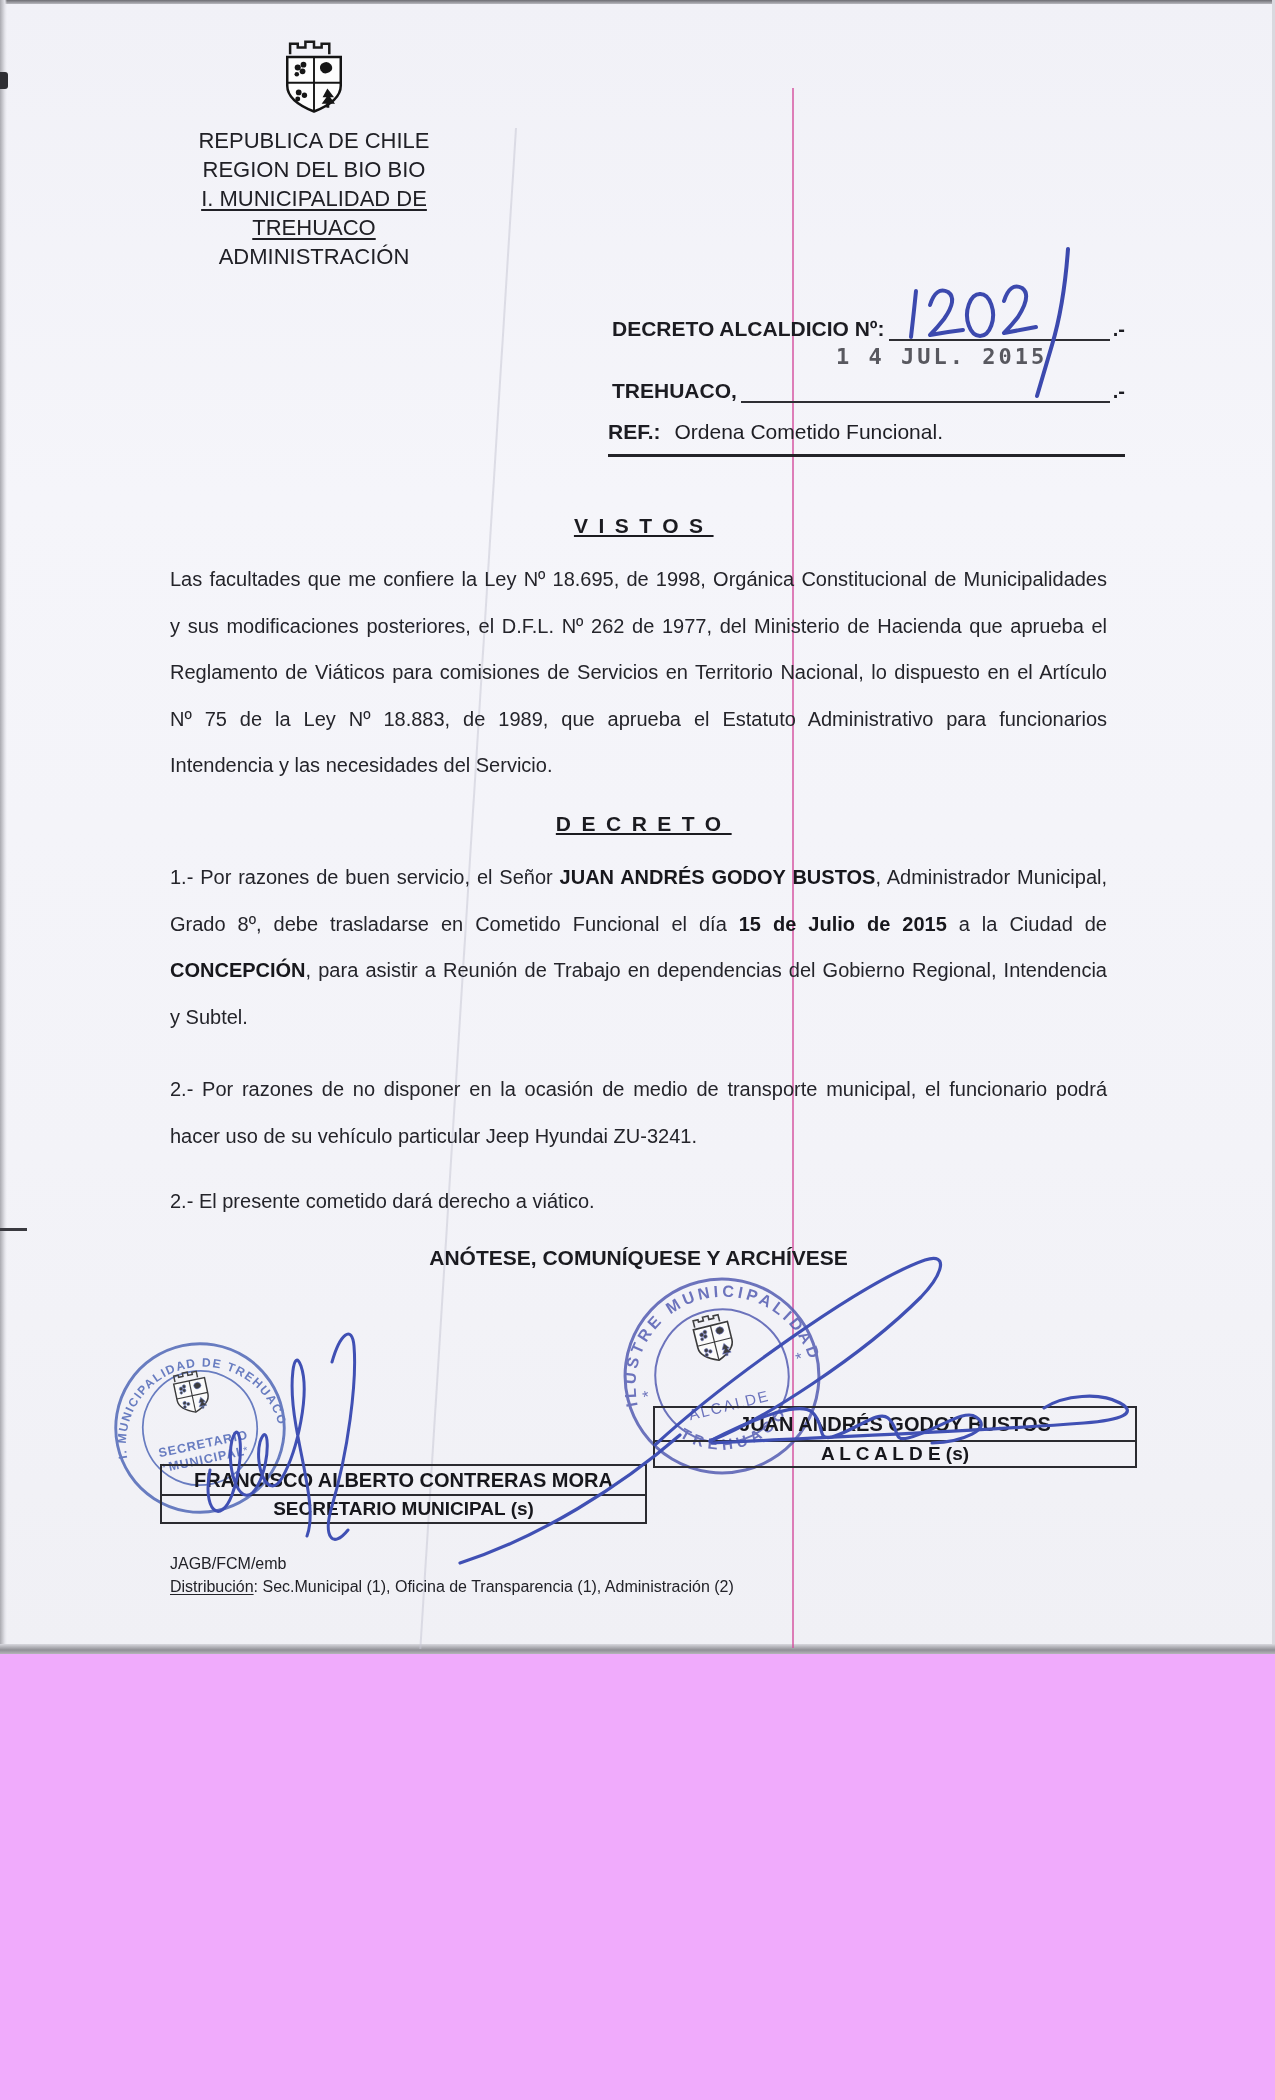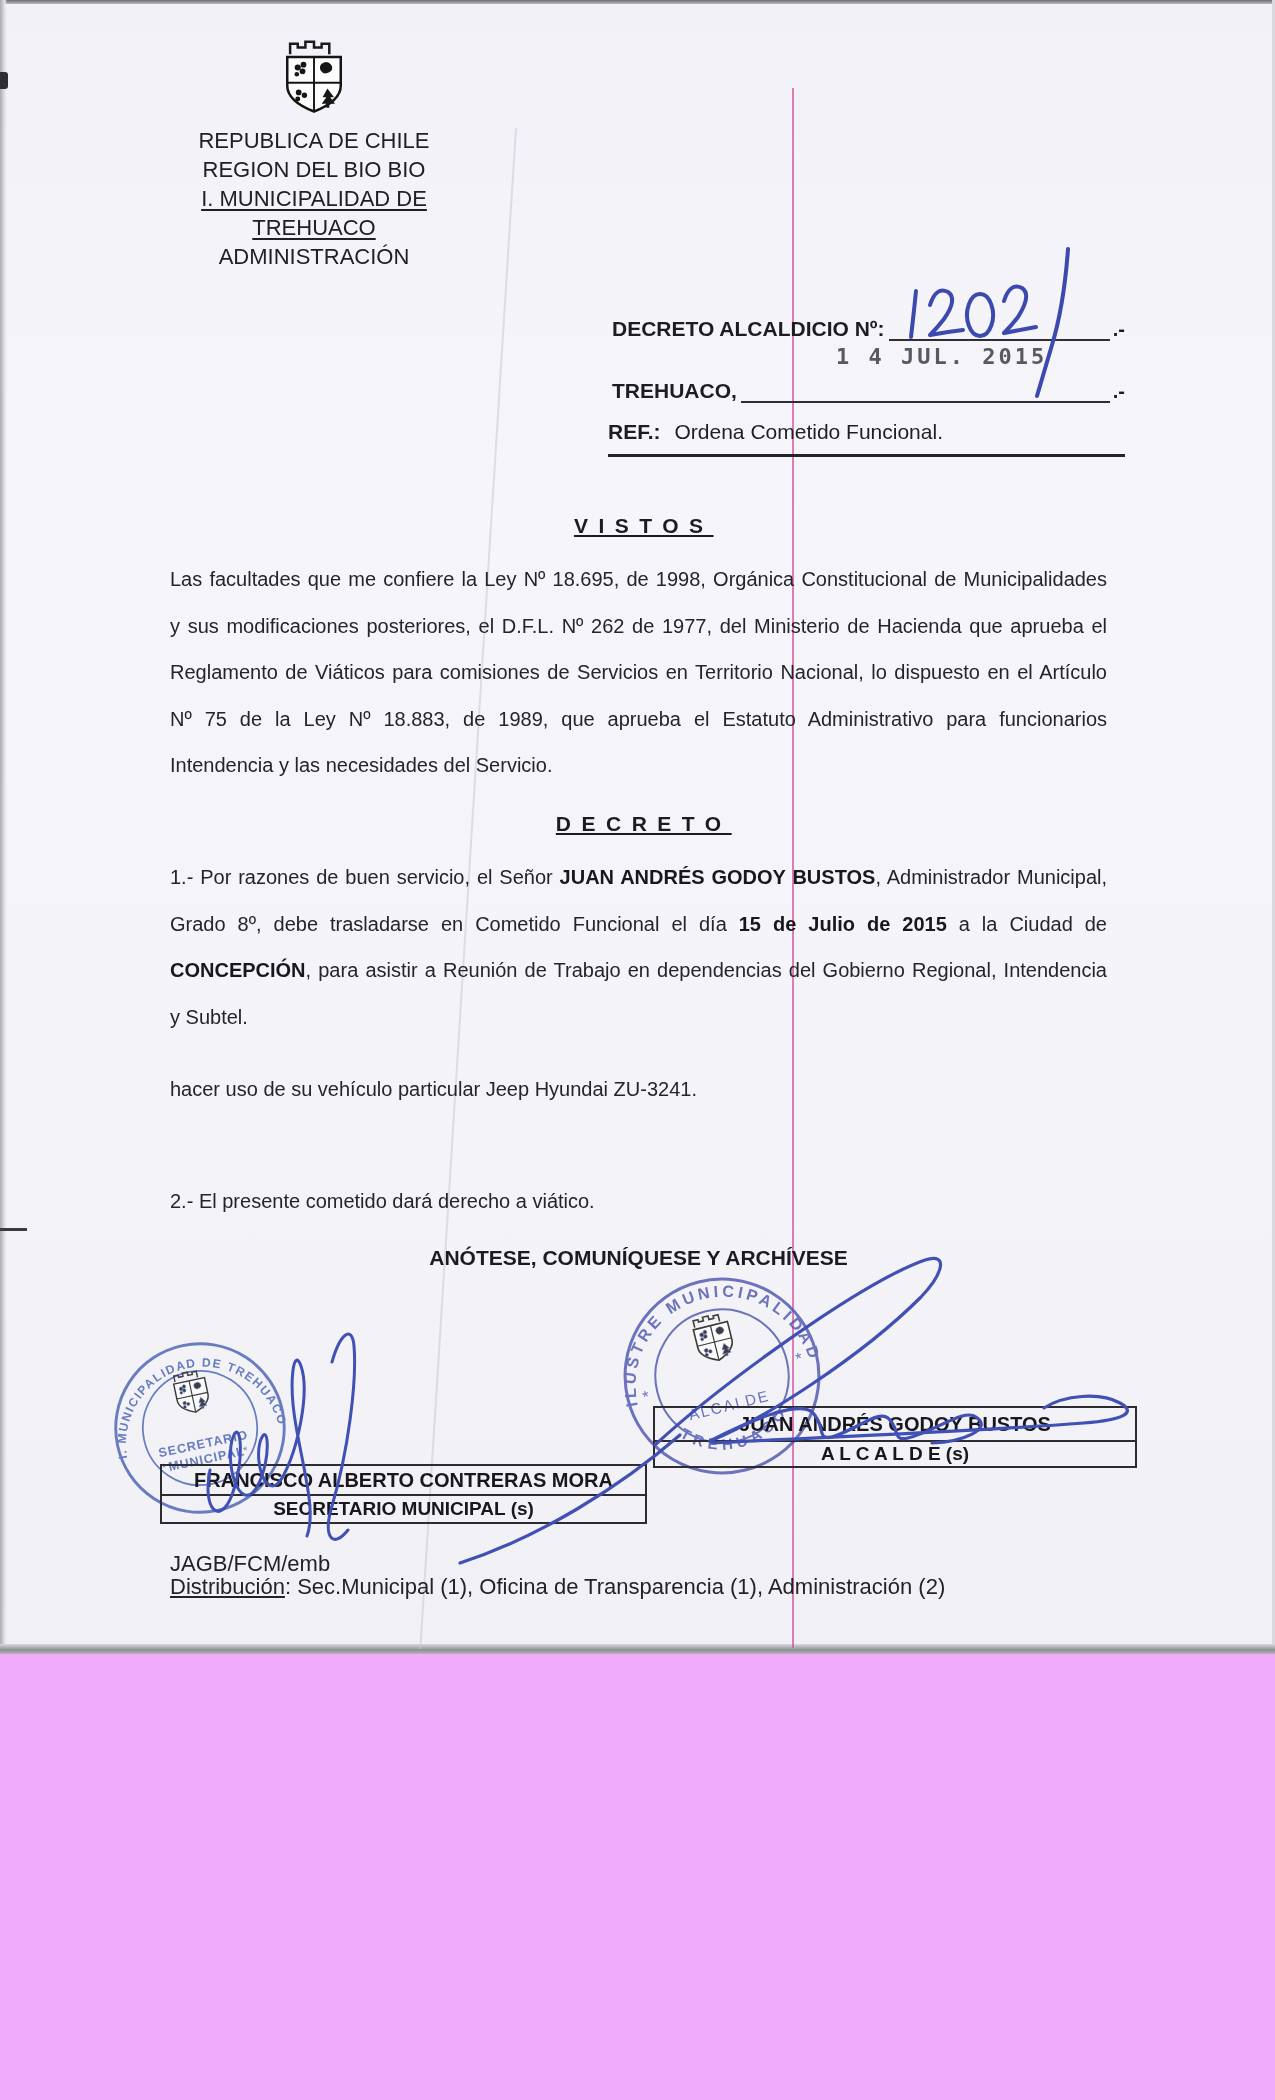--- a/index.html
+++ b/index.html
@@ -68,21 +68,21 @@
   .box-right .r1 { height:34px; } .box-right .r2 { height:24px; }
   .box-left { left:160px; top:1464px; width:487px; }
   .box-left .r1 { height:30px; } .box-left .r2 { height:26px; }
 
   .stamp { position:absolute; opacity:.82; }
   .stamp-left { left:108px; top:1336px; transform:rotate(-12deg); }
   .stamp-right { left:616px; top:1270px; transform:rotate(-14deg); }
   .sig-ink { position:absolute; }
 
   
-  .footer { position:absolute; left:170px; top:1552px; font-size:22px; line-height:23px; color:#222228; }
+  .footer { position:absolute; left:170px; top:1552px; font-size:16px; line-height:23px; color:#222228; }
 </style>
 </head>
 <body>
 
 <div class="page">
   <div class="scan"></div>
 
   <div class="edge-top"></div>
   <div class="edge-left"></div>
   <div class="edge-right"></div>
@@ -159,20 +159,21 @@
     </div>
 
   <div class="heading-center ls-wide" style="top:812px;">DECRETO</div>
   <div class="para" style="top:854px;">
       <div class="jl"><span>1.- Por razones de buen servicio, el Señor </span><span class="b">JUAN ANDRÉS GODOY BUSTOS</span><span>, Administrador Municipal,</span></div>
       <div class="jl"><span>Grado 8º, debe trasladarse en Cometido Funcional el día </span><span class="b">15 de Julio de 2015</span><span> a la Ciudad de</span></div>
       <div class="jl"><span class="b">CONCEPCIÓN</span><span>, para asistir a Reunión de Trabajo en dependencias del Gobierno Regional, Intendencia</span></div>
       <div class="jl-last"><span>y Subtel.</span></div>
     </div>
   <div class="para" style="top:1066px;">
+      <div class="jl"><span>2.- Por razones de no disponer en la ocasión de medio de transporte municipal, el funcionario podrá</span></div>
       <div class="jl-last"><span>hacer uso de su vehículo particular Jeep Hyundai ZU-3241.</span></div>
     </div>
   <div class="para" style="top:1178px;">
       <div class="jl-last"><span>2.- El presente cometido dará derecho a viático.</span></div>
     </div>
 
   <div class="closing">ANÓTESE, COMUNÍQUESE Y ARCHÍVESE</div>
 
   <svg class="stamp stamp-right" width="212" height="212" viewBox="0 0 210 210">
     <g stroke="#4f58b0" fill="none">

